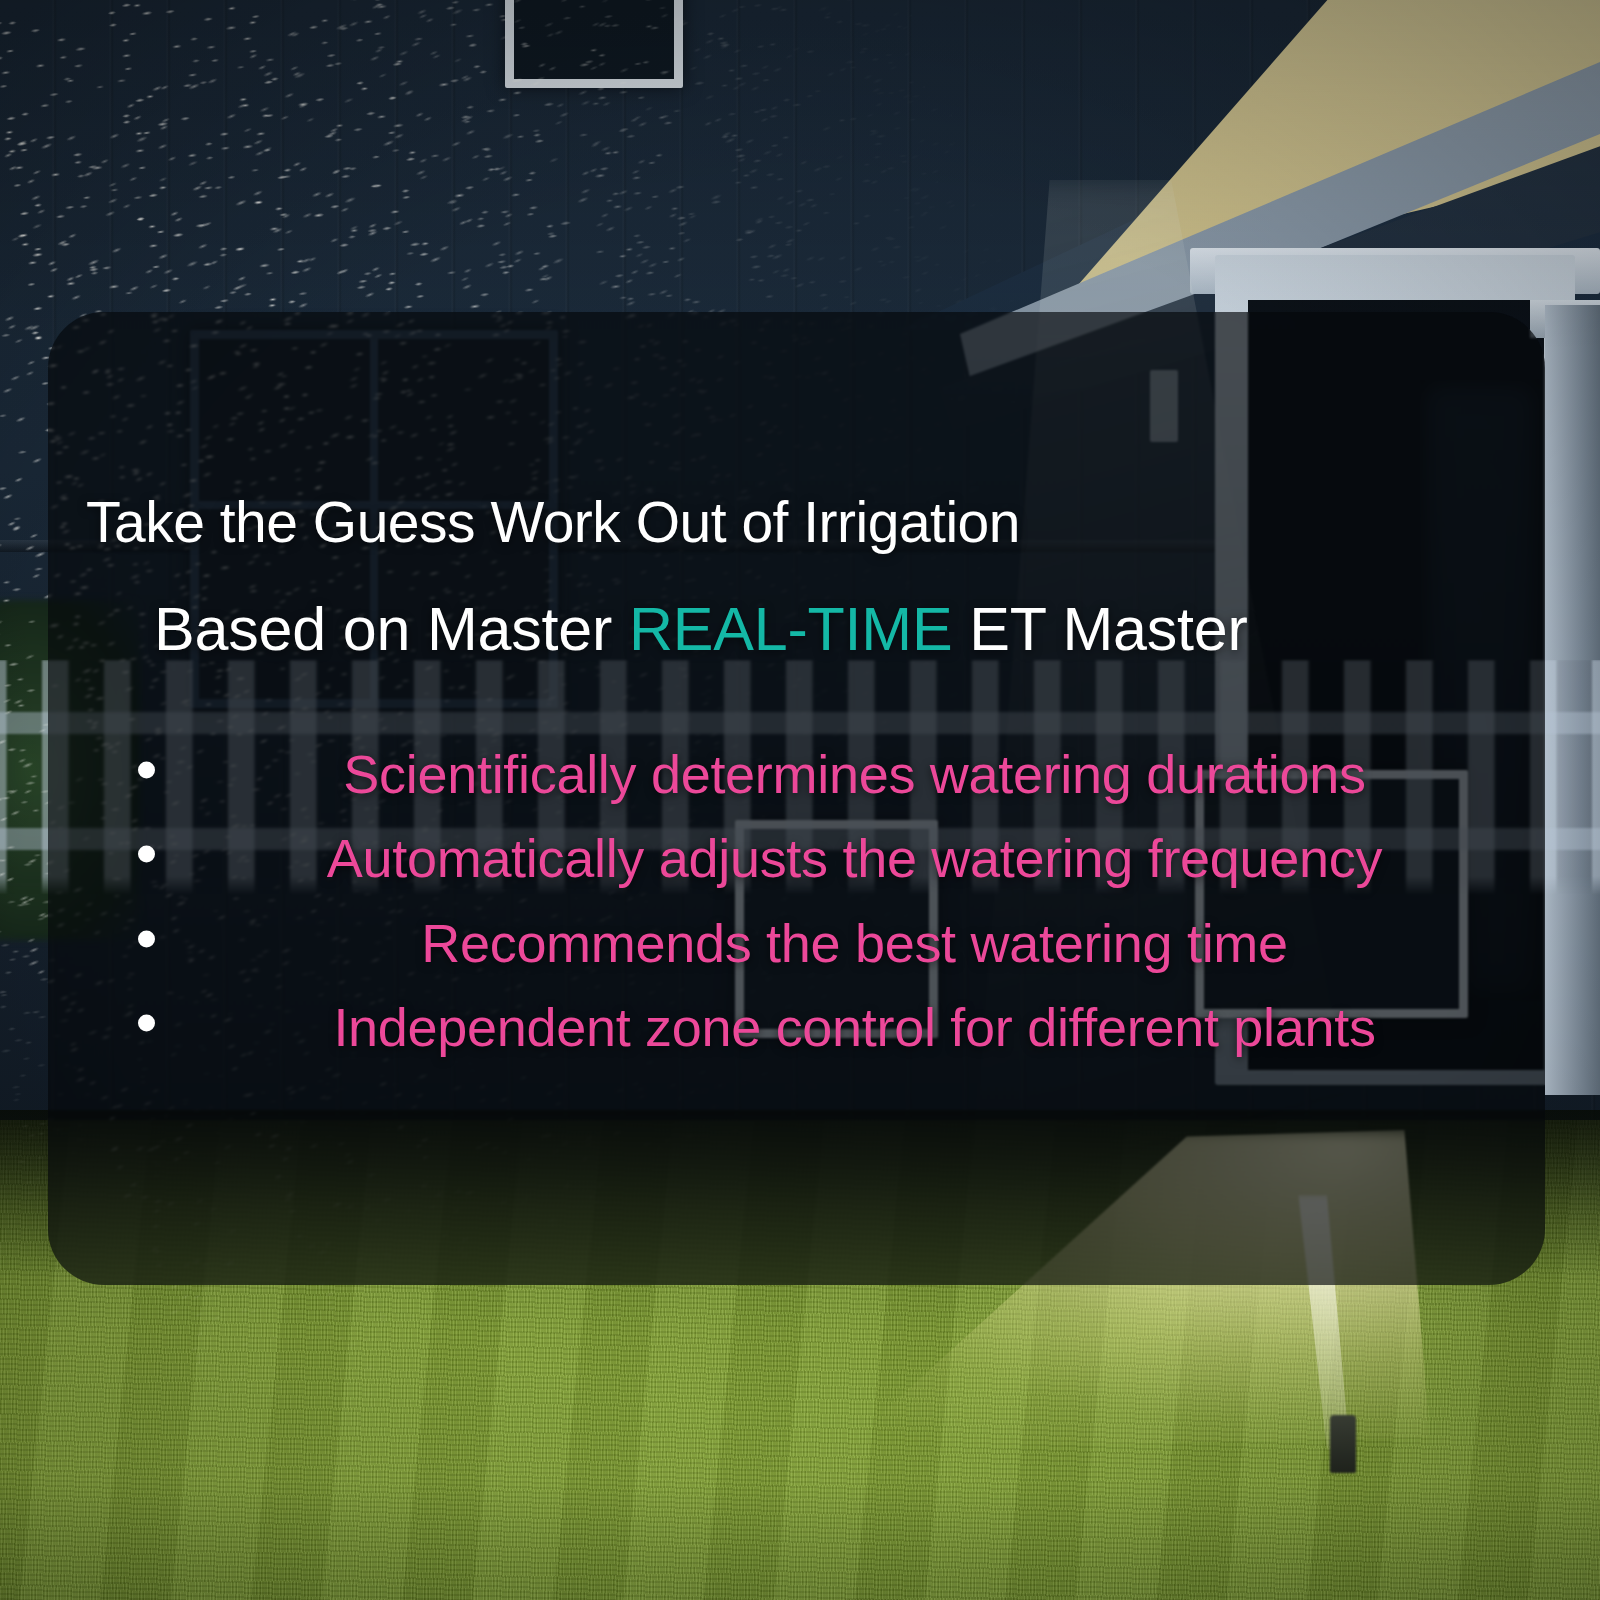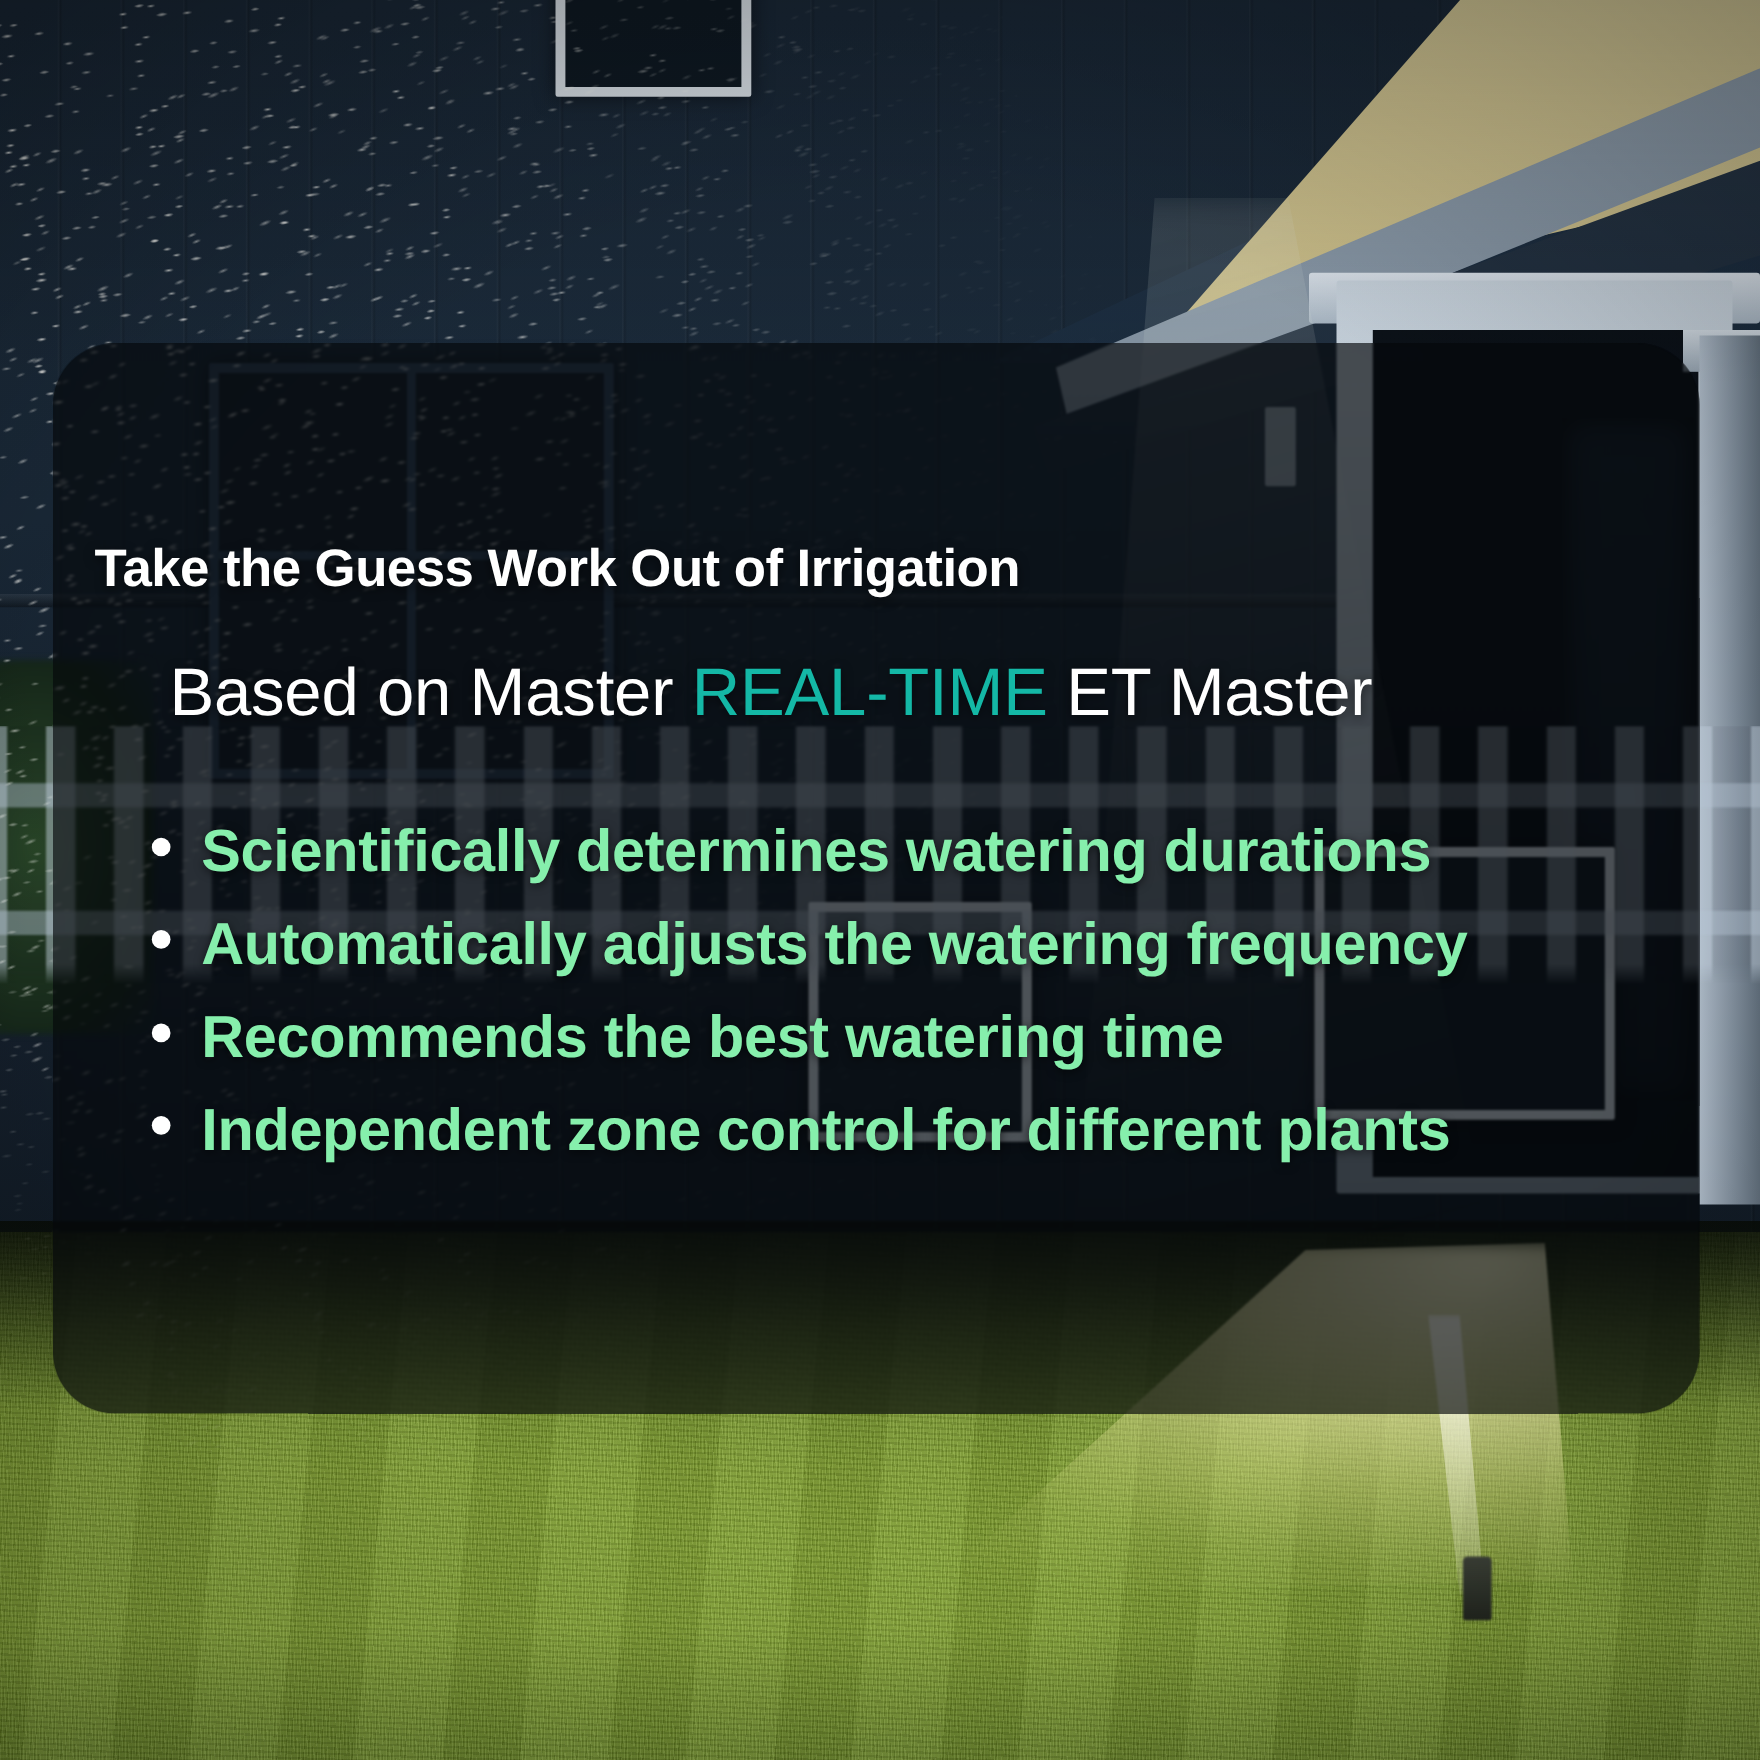--- a/index.html
+++ b/index.html
@@ -243,43 +243,44 @@
     border-radius:56px;
     backdrop-filter:blur(1px);
   }
 
   
   .content{
     position:absolute;left:48px;top:312px;width:1497px;height:973px;
   }
   .title{
     position:absolute;left:38px;top:182px;width:1420px;
-    font-size:48px;font-weight:bold;line-height:1.0;
+    font-size:57px;font-weight:normal;line-height:1.0;
     color:#ffffff;letter-spacing:-.5px;white-space:nowrap;
     text-shadow:0 2px 10px rgba(0,0,0,.55);
   }
   .subtitle{
     position:absolute;left:106px;top:287px;width:1380px;
     font-size:61px;font-weight:normal;line-height:1.0;
     color:#ffffff;letter-spacing:-.2px;white-space:nowrap;
     text-shadow:0 2px 10px rgba(0,0,0,.55);
   }
   .subtitle .hl{font-weight:normal;}
 
   .bullets{
     position:absolute;left:78px;top:432px;width:1400px;
     list-style:none;margin:0;padding:0;
   }
   .bullets li{
     position:relative;
     padding-left:57px;
     margin:0 0 24px 0;
-    font-size:54px;font-weight:bold;line-height:1.12;
-    color:#86efac;letter-spacing:-.3px;white-space:nowrap;
+    font-size:54px;font-weight:normal;line-height:1.12;
+    color:#ec4899;letter-spacing:-.3px;white-space:nowrap;
     text-shadow:0 2px 9px rgba(0,0,0,.6);
+    text-align:center;
   }
   .bullets li:last-child{margin-bottom:0;margin-top:16px;}
   .bullets li .dot{
     position:absolute;left:12px;top:.48em;
     width:17px;height:17px;border-radius:50%;
     background:#ffffff;transform:translateY(-50%);
   }
 </style>
 </head>
 <body>

